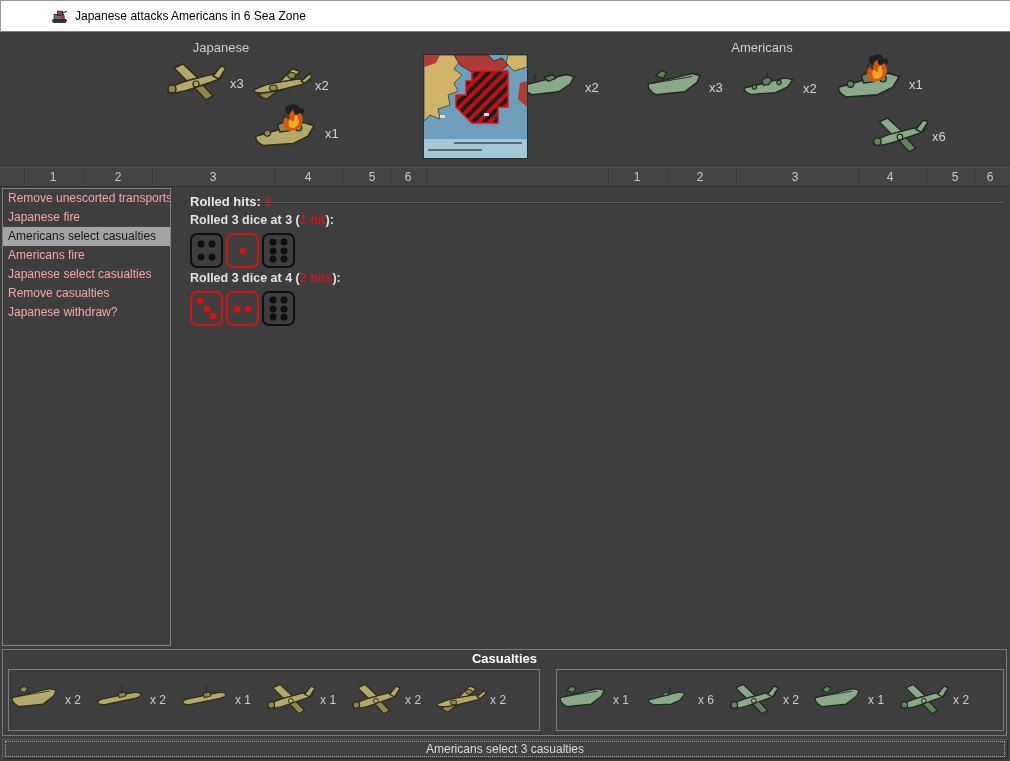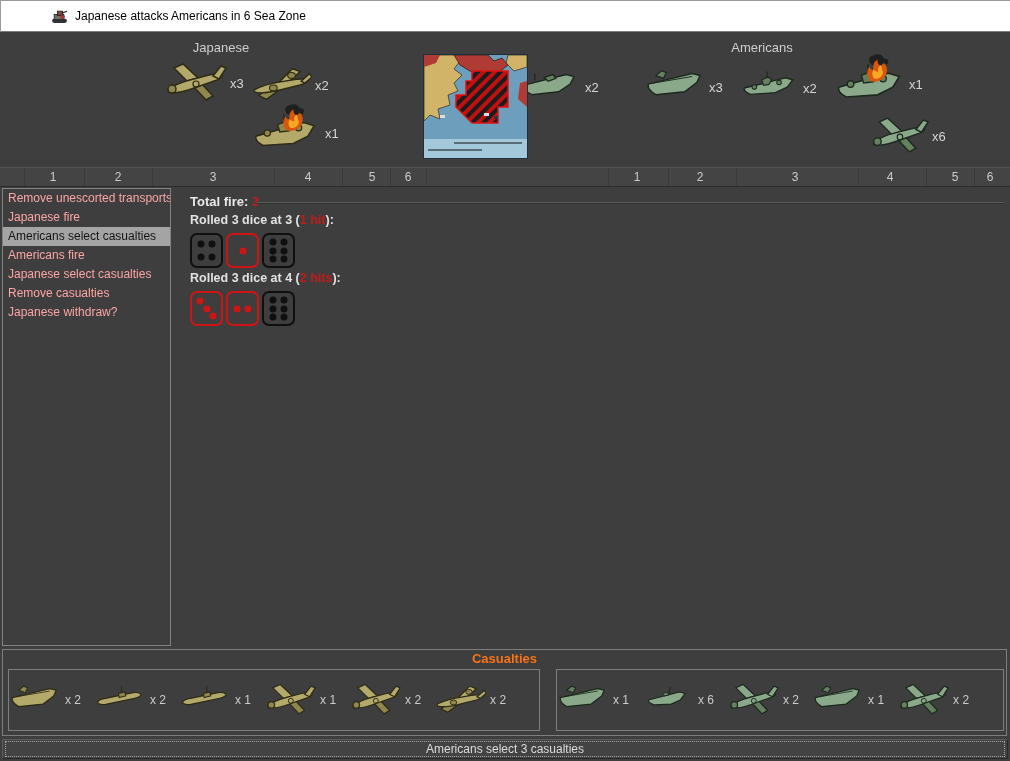--- a/index.html
+++ b/index.html
@@ -54,21 +54,21 @@
   .roll-label { font-size:12.5px; font-weight:bold; color:#e2e2e2; height:18px; }
   .dice-row { display:flex; gap:3px; margin:2px 0 4px 0; height:34px; }
   .die { position:relative; width:29px; height:31px; border:2px solid #0f0f0f; border-radius:7px; box-sizing:content-box; }
   .die.hit { border-color:var(--die-red,#d01414); }
   .pip { position:absolute; width:7px; height:7px; border-radius:50%; background:#0f0f0f; transform:translate(-50%,-50%); }
   .die.hit .pip { background:var(--die-red,#d01414); }
   
   .casualties { position:absolute; left:2px; top:649px; width:1005px; height:87px;
     border:1px solid #7e7e7e; box-sizing:border-box; }
   .cas-title { position:absolute; left:0; right:0; top:1px; text-align:center;
-    font-size:13px; font-weight:bold; color:#f97316; }
+    font-size:13px; font-weight:bold; color:#ffffff; }
   .cas-box { position:absolute; top:19px; height:62px; border:1px solid #7e7e7e;
     box-sizing:border-box; display:flex; align-items:center; padding:0 0; gap:13px; }
   #cas-left { left:5px;  width:532px; }
   #cas-right { left:553px; width:448px; }
   .cas-unit { display:flex; align-items:center; }
   .cas-unit .ucount { font-size:12px; color:#cccccc; margin-left:4px; }
   
   .action {
     position:absolute; left:2px; top:739px; width:1006px; height:20px;
     background:#434343; border:1px solid #5a5a5a; border-bottom-color:#2a2a2a; border-right-color:#2a2a2a;
@@ -276,21 +276,21 @@
       <div class="step-item">Remove unescorted transports</div>
       <div class="step-item">Japanese fire</div>
       <div class="step-item sel">Americans select casualties</div>
       <div class="step-item">Americans fire</div>
       <div class="step-item">Japanese select casualties</div>
       <div class="step-item">Remove casualties</div>
       <div class="step-item">Japanese withdraw?</div>
     </div>
 
   <div class="total-hits">
-    <span>Total fire:</span>
+    <span>Rolled hits:</span>
     <span class="red">3</span>
   </div>
   <div class="titled-line"></div>
   <div id="rolls">
       <div class="roll-label"><span>Rolled 3 dice at 3 (</span><span class="red">1 hit</span><span>):</span></div>
       <div class="dice-row">
         <div class="die">
           <span class="pip" style="left: 30%; top: 28%;"></span>
           <span class="pip" style="left: 70%; top: 28%;"></span>
           <span class="pip" style="left: 30%; top: 72%;"></span>

